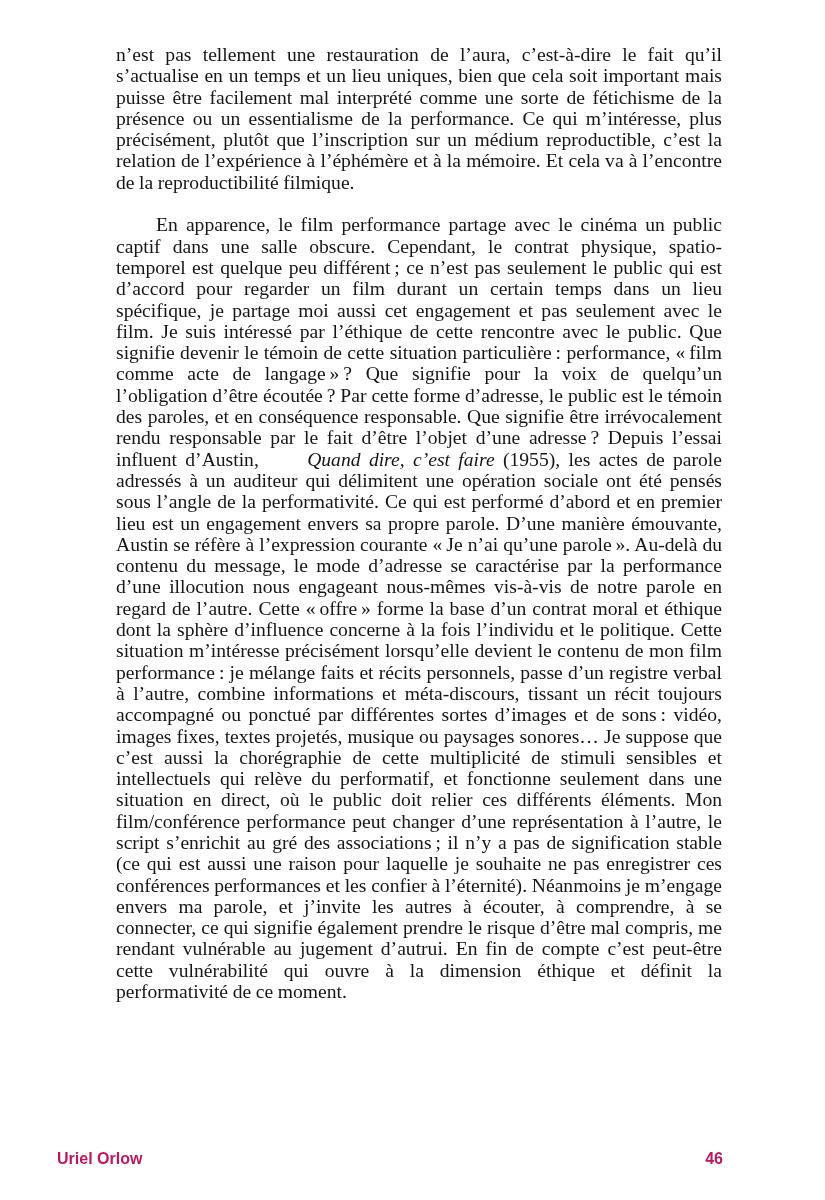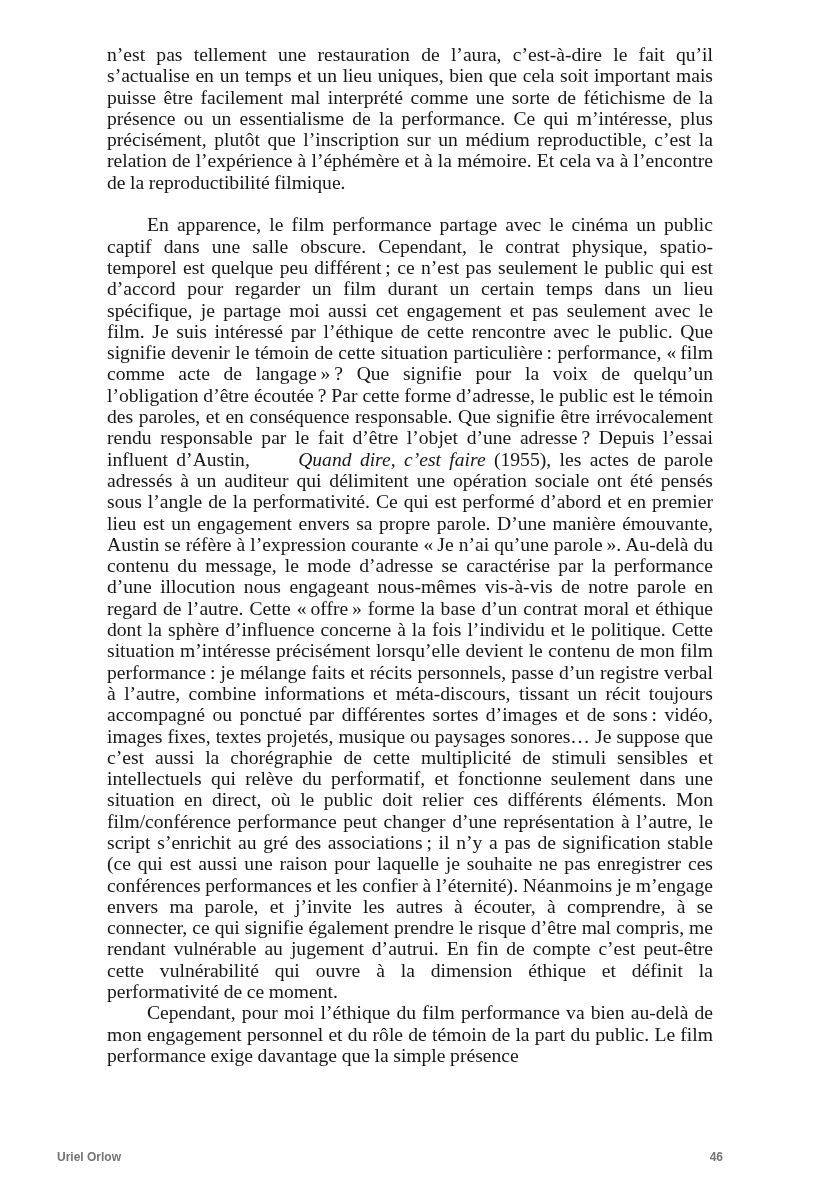--- a/index.html
+++ b/index.html
@@ -6,21 +6,21 @@
   body {
     width: 825px;
     height: 1200px;
     background: #ffffff;
     position: relative;
     overflow: hidden;
     font-family: "Liberation Serif", "DejaVu Serif", serif;
   }
   .text-block {
     position: absolute;
-    left: 107px;
+    left: 116px;
     top: 44px;
     width: 606px;
     color: #161616;
     font-size: 19.6px;
     line-height: 21.3px;
     text-align: justify;
     hyphens: auto;
     -webkit-hyphens: auto;
     word-spacing: -0.3px;
   }
@@ -31,31 +31,30 @@
   .footer {
     position: absolute;
     left: 57px;
     top: 1150px;
     width: 666px;
     display: flex;
     justify-content: space-between;
     align-items: baseline;
     font-family: "Liberation Sans", "DejaVu Sans", sans-serif;
     font-weight: bold;
-    font-size: 12px;
-    color: #737373;
+    font-size: 16px;
+    color: #be185d;
   }
 </style>
 </head>
 <body style="background: rgb(255, 255, 255);">
 
 <div class="page">
   <main class="text-block" lang="fr" style="color: rgb(22, 22, 22);">
     <p class="para">n’est pas tellement une restauration de l’aura, c’est-à-dire le fait qu’il s’actualise en un temps et un lieu uniques, bien que cela soit important mais puisse être facilement mal interprété comme une sorte de fétichisme de la présence ou un essentialisme de la performance. Ce qui m’intéresse, plus précisément, plutôt que l’inscription sur un médium reproductible, c’est la relation de l’expérience à l’éphémère et à la mémoire. Et cela va à l’encontre de la reproductibilité filmique.</p>
     <p class="para indent gap"><span>En apparence, le film performance partage avec le cinéma un public captif dans une salle obscure. Cependant, le contrat physique, spatio-temporel est quelque peu différent ; ce n’est pas seulement le public qui est d’accord pour regarder un film durant un certain temps dans un lieu spécifique, je partage moi aussi cet engagement et pas seulement avec le film. Je suis intéressé par l’éthique de cette rencontre avec le public. Que signifie devenir le témoin de cette situation particulière : performance, « film comme acte de langage » ? Que signifie pour la voix de quelqu’un l’obligation d’être écoutée ? Par cette forme d’adresse, le public est le témoin des paroles, et en conséquence responsable. Que signifie être irrévocalement rendu responsable par le fait d’être l’objet d’une adresse ? Depuis l’essai influent d’Austin, </span><em>Quand dire, c’est faire</em><span> (1955), les actes de parole adressés à un auditeur qui délimitent une opération sociale ont été pensés sous l’angle de la performativité. Ce qui est performé d’abord et en premier lieu est un engagement envers sa propre parole. D’une manière émouvante, Austin se réfère à l’expression courante « Je n’ai qu’une parole ». Au-delà du contenu du message, le mode d’adresse se caractérise par la performance d’une illocution nous engageant nous-mêmes vis-à-vis de notre parole en regard de l’autre. Cette « offre » forme la base d’un contrat moral et éthique dont la sphère d’influence concerne à la fois l’individu et le politique. Cette situation m’intéresse précisément lorsqu’elle devient le contenu de mon film performance : je mélange faits et récits personnels, passe d’un registre verbal à l’autre, combine informations et méta-discours, tissant un récit toujours accompagné ou ponctué par différentes sortes d’images et de sons : vidéo, images fixes, textes projetés, musique ou paysages sonores… Je suppose que c’est aussi la chorégraphie de cette multiplicité de stimuli sensibles et intellectuels qui relève du performatif, et fonctionne seulement dans une situation en direct, où le public doit relier ces différents éléments. Mon film/conférence performance peut changer d’une représentation à l’autre, le script s’enrichit au gré des associations ; il n’y a pas de signification stable (ce qui est aussi une raison pour laquelle je souhaite ne pas enregistrer ces conférences performances et les confier à l’éternité). Néanmoins je m’engage envers ma parole, et j’invite les autres à écouter, à comprendre, à se connecter, ce qui signifie également prendre le risque d’être mal compris, me rendant vulnérable au jugement d’autrui. En fin de compte c’est peut-être cette vulnérabilité qui ouvre à la dimension éthique et définit la performativité de ce moment.</span></p>
-    <p class="para indent">Cependant, pour moi l’éthique du film performance va bien au-delà de mon engagement personnel et du rôle de témoin de la part du public. Le film performance exige davantage que la simple présence</p>
   </main>
 
   <footer class="footer">
     <span class="author">Uriel Orlow</span>
     <span class="pagenum">46</span>
   </footer>
 </div>
 
 </body></html>

